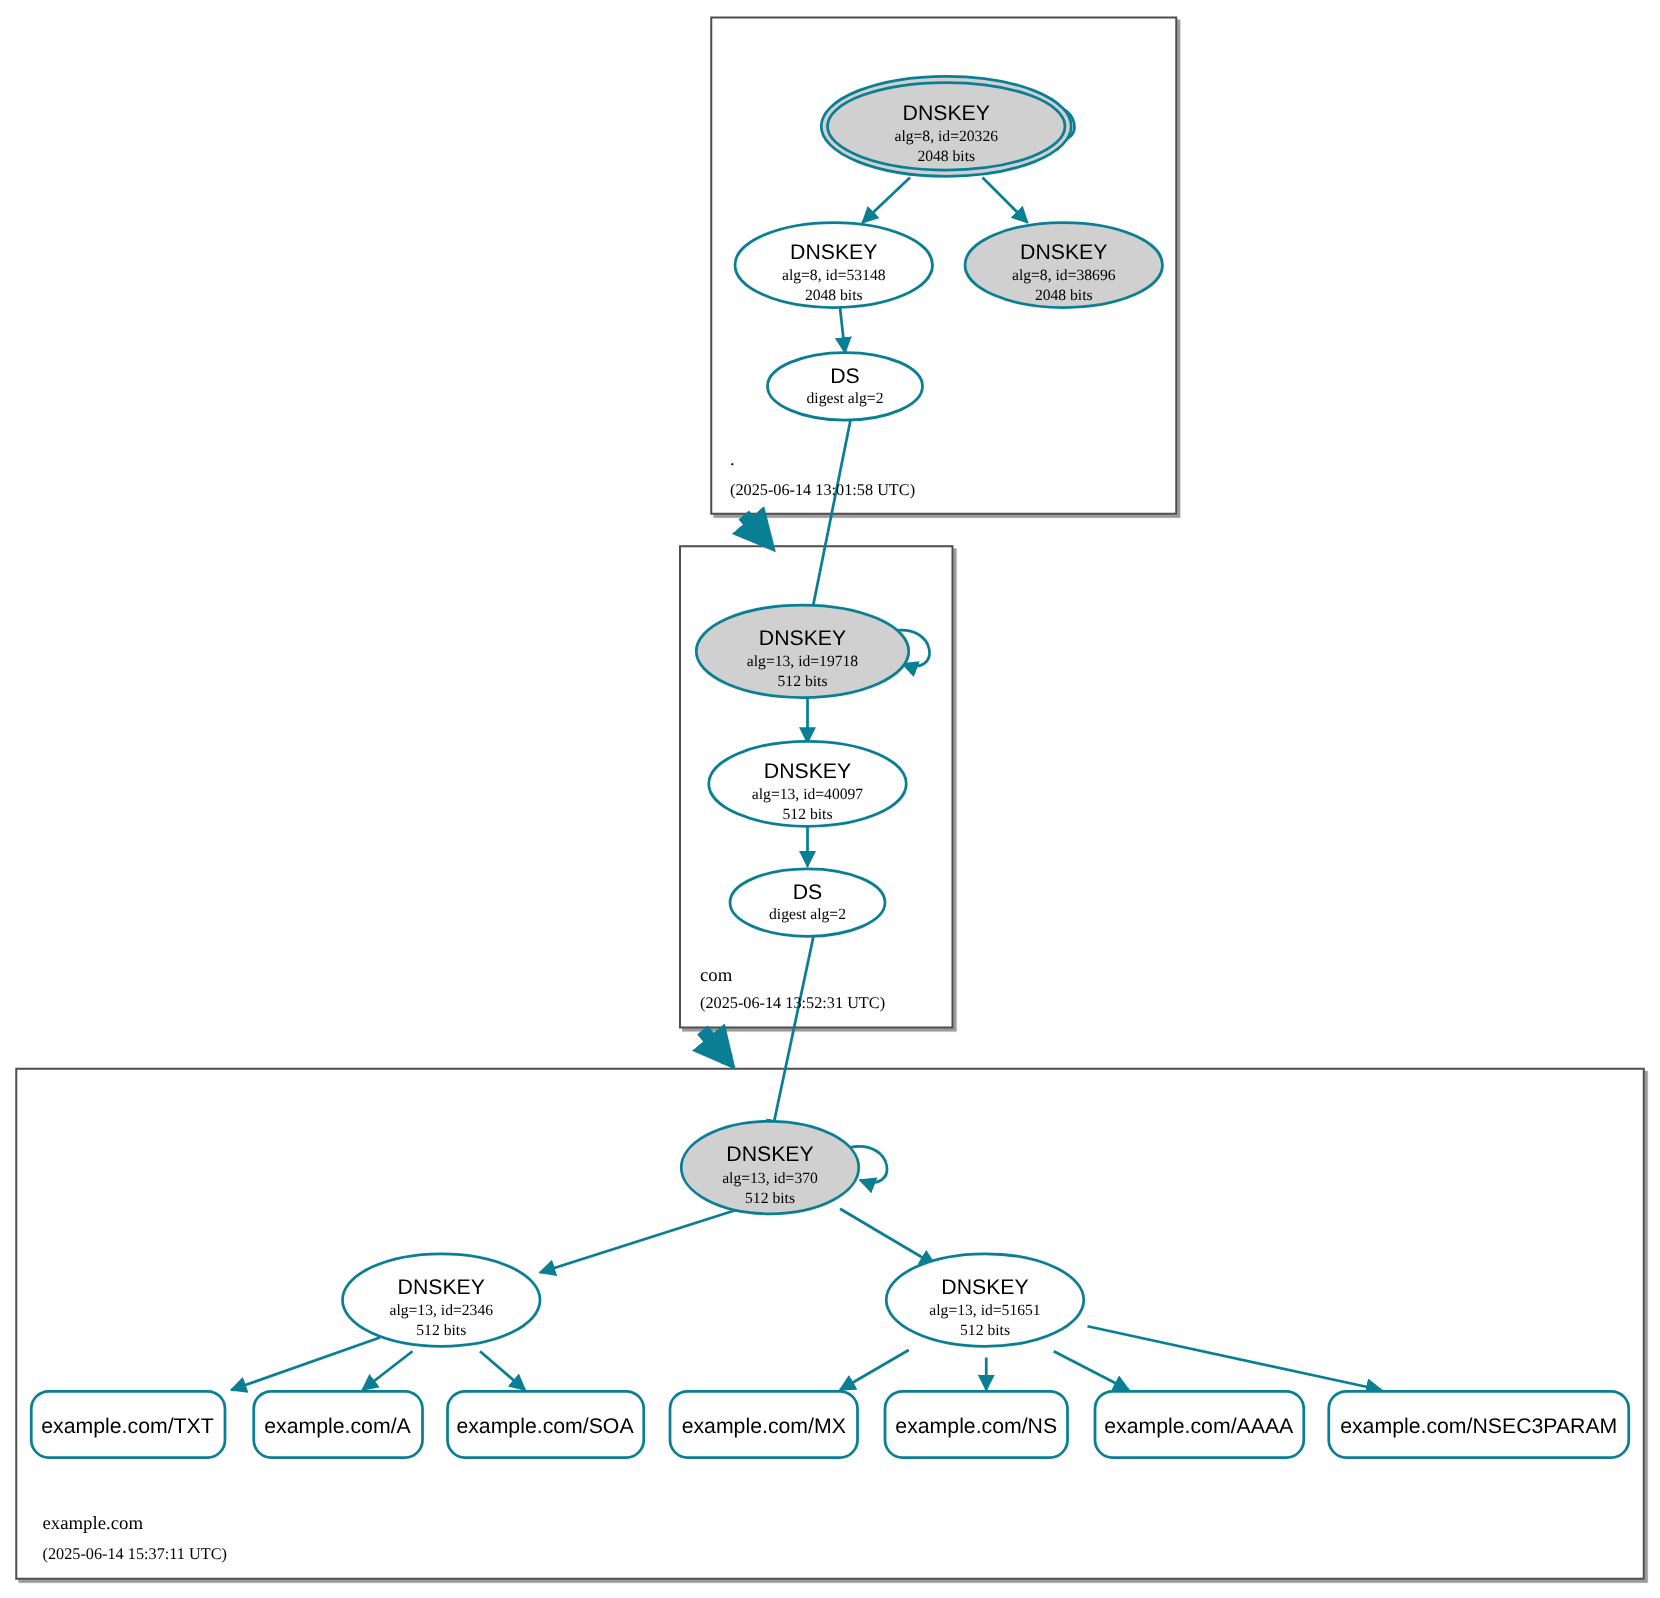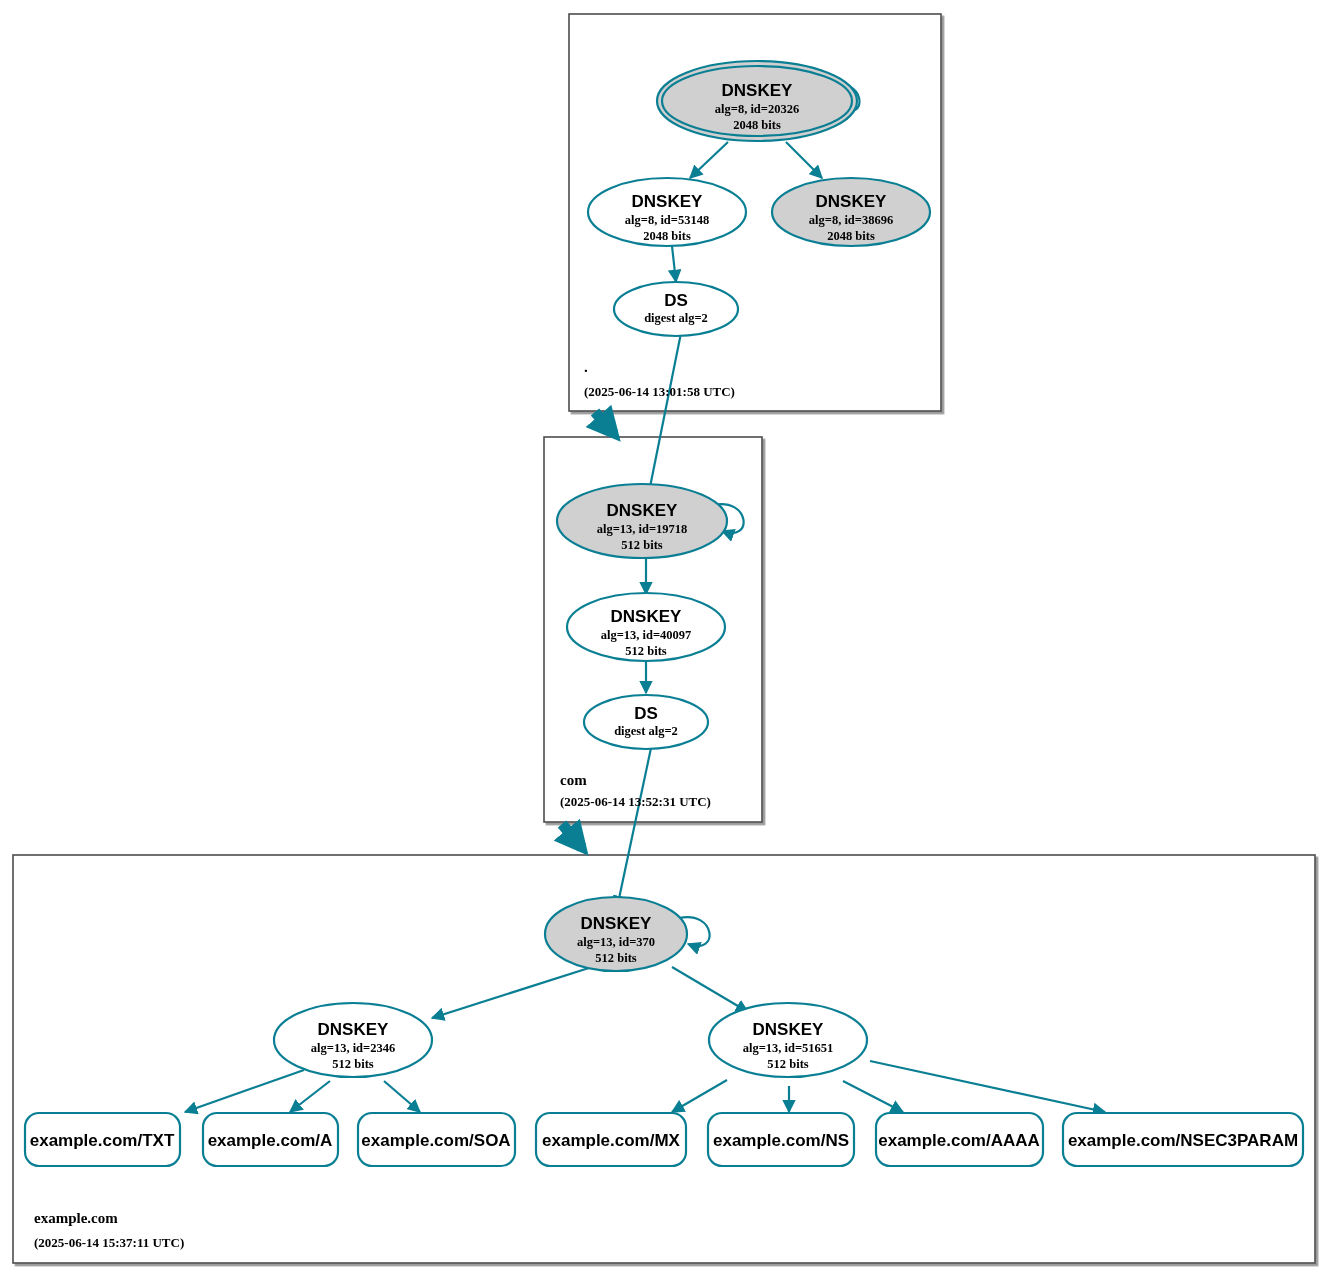--- a/index.html
+++ b/index.html
@@ -7,21 +7,20 @@
     padding: 0;
     background: #ffffff;
   }
   #stage {
     position: relative;
     width: 1328px;
     height: 1278px;
     background: #ffffff;
     overflow: hidden;
     font-family: "Liberation Sans", sans-serif;
-    font-weight: bold;
   }
   svg#graph {
     position: absolute;
     top: 0;
     left: 0;
     width: 1328px;
     height: 1278px;
   }
   .zone-box {
     fill: #ffffff;

